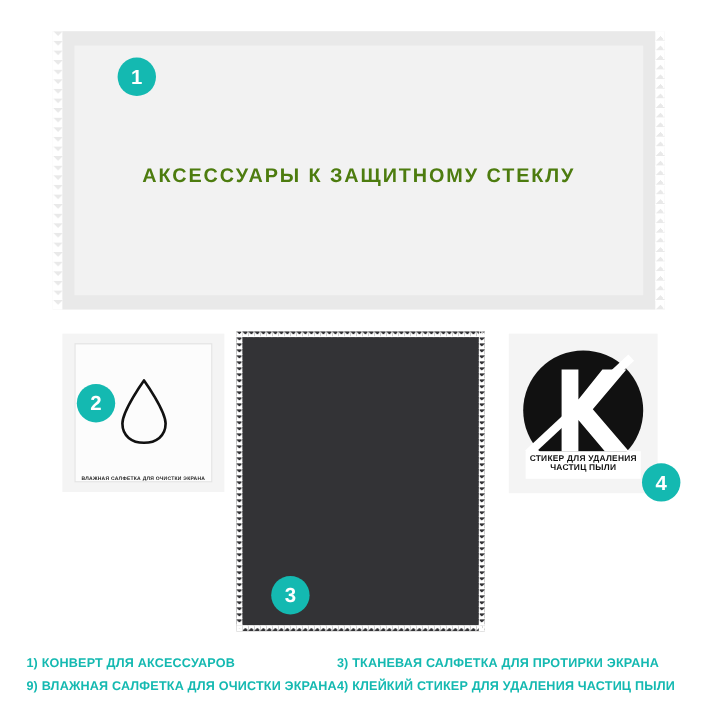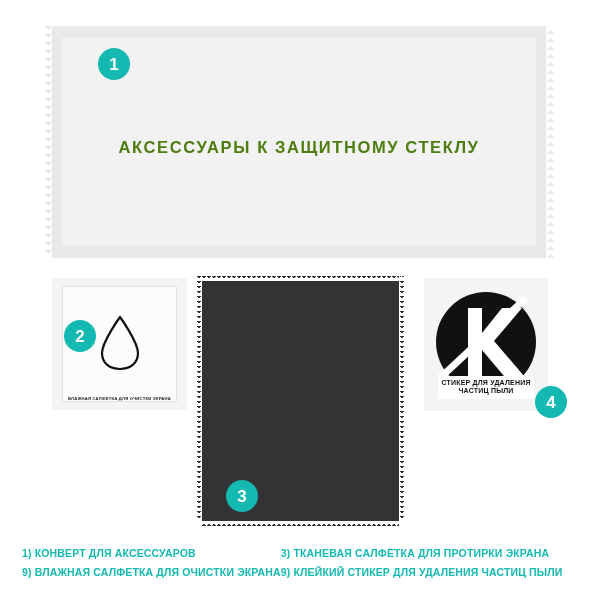--- a/index.html
+++ b/index.html
@@ -257,17 +257,17 @@
   </div>
   <div class="badge" style="left:535px; top:386px;">4</div>
 
   <div class="legend">
     <div class="legend-col left">
       <div class="legend-item">1) КОНВЕРТ ДЛЯ АКСЕССУАРОВ</div>
       <div class="legend-item">9) ВЛАЖНАЯ САЛФЕТКА ДЛЯ ОЧИСТКИ ЭКРАНА</div>
     </div>
     <div class="legend-col right">
       <div class="legend-item">3) ТКАНЕВАЯ САЛФЕТКА ДЛЯ ПРОТИРКИ ЭКРАНА</div>
-      <div class="legend-item">9) КЛЕЙКИЙ СТИКЕР ДЛЯ УДАЛЕНИЯ ЧАСТИЦ ПЫЛИ</div>
+      <div class="legend-item">4) КЛЕЙКИЙ СТИКЕР ДЛЯ УДАЛЕНИЯ ЧАСТИЦ ПЫЛИ</div>
     </div>
   </div>
 
 </div>
 
 </body></html>

